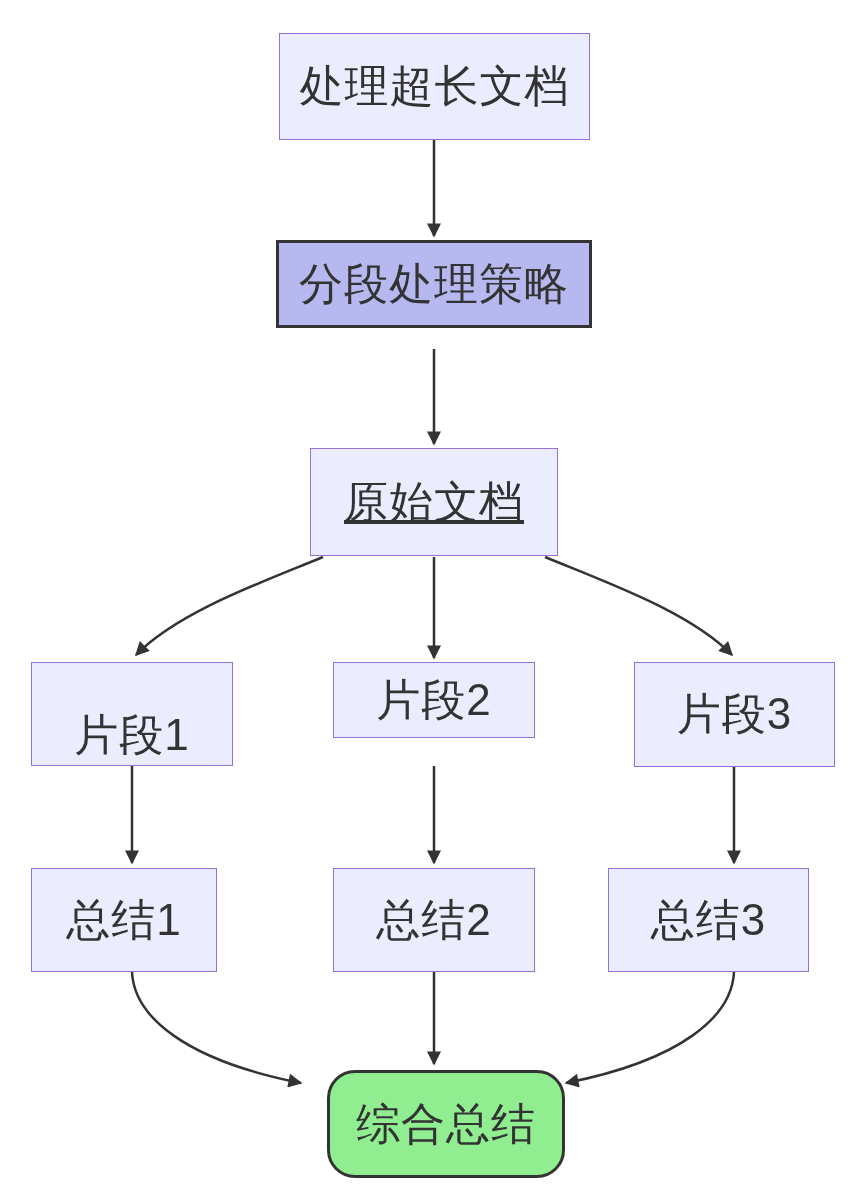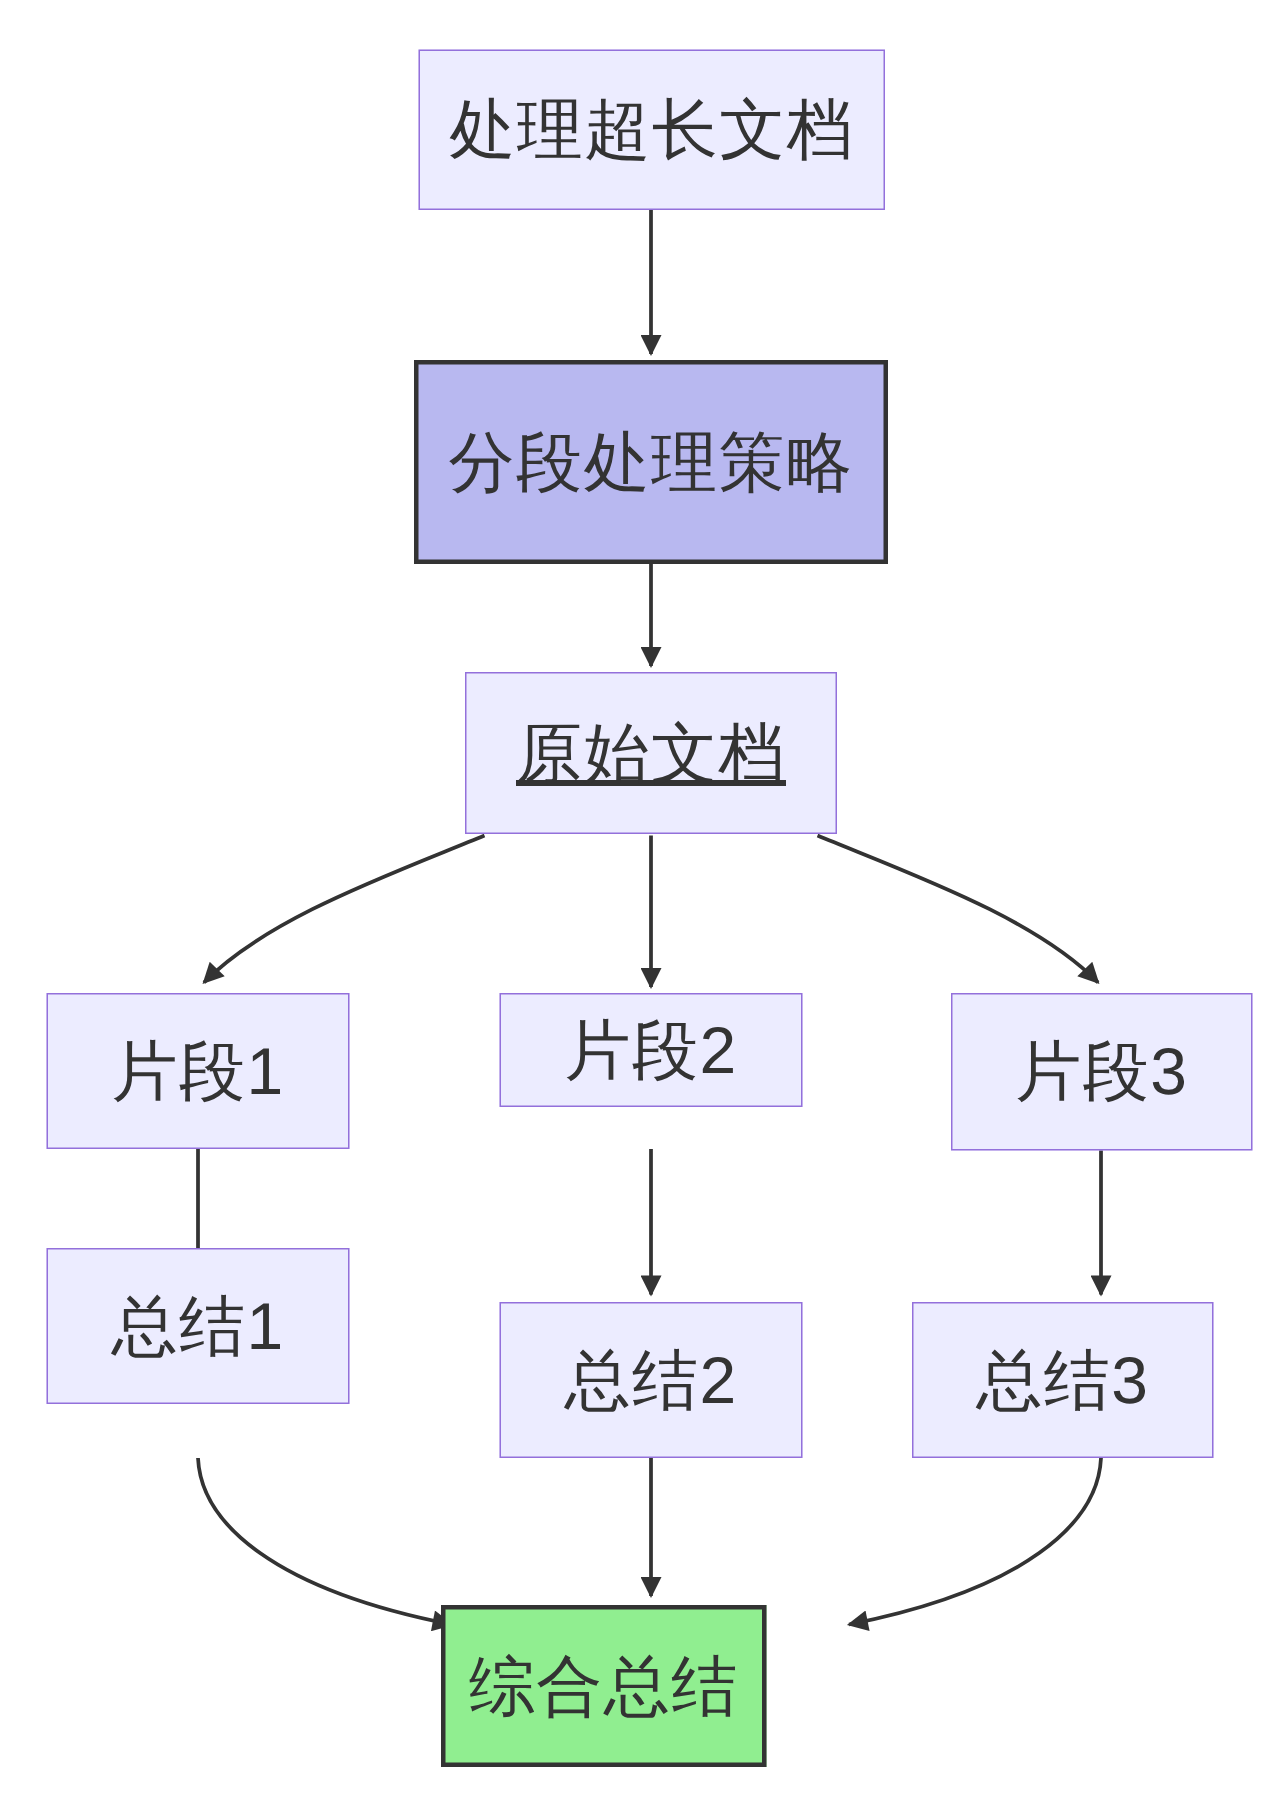--- a/index.html
+++ b/index.html
@@ -47,29 +47,29 @@
   .node-strategy {
     background: var(--strategy-fill, #B8B8F0);
     border: 3.5px solid var(--strategy-border, #333333);
   }
   .node-final {
     background: var(--final-fill, #90EE90);
     border: 3.5px solid var(--final-border, #333333);
   }
   
   .pos-doc       { left: 279px; top: 33px;   width: 311px; height: 107px; }
-  .pos-strategy  { left: 276px; top: 240px;  width: 316px; height: 136px; }
+  .pos-strategy  { left: 276px; top: 240px;  width: 316px; height: 88px; }
   .pos-original  { left: 310px; top: 448px;  width: 248px; height: 108px; text-decoration: underline; }
-  .pos-fragment1 { left: 31px;  top: 662px;  width: 202px; height: 104px; }
+  .pos-fragment1 { left: 31px;  top: 662px;  width: 202px; height: 104px; align-items: flex-end; }
   .pos-fragment2 { left: 333px; top: 662px;  width: 202px; height: 76px; }
   .pos-fragment3 { left: 634px; top: 662px;  width: 201px; height: 105px; }
-  .pos-summary1  { left: 31px;  top: 832px;  width: 202px; height: 104px; }
+  .pos-summary1  { left: 31px;  top: 868px;  width: 186px; height: 104px; }
   .pos-summary2  { left: 333px; top: 868px;  width: 202px; height: 104px; text-align: right; }
   .pos-summary3  { left: 608px; top: 868px;  width: 201px; height: 104px; }
-  .pos-final     { left: 294px; top: 1070px; width: 217px; height: 108px; }
+  .pos-final     { left: 327px; top: 1070px; width: 238px; height: 108px; border-radius: 28px; }
 </style>
 </head>
 <body>
 
 <div class="canvas">
 
   <svg class="edges-layer" width="852" height="1196" viewBox="0 0 852 1196" xmlns="http://www.w3.org/2000/svg">
     <defs>
       <marker id="arrow" viewBox="0 0 10 10" refX="9" refY="5" markerUnits="userSpaceOnUse" markerWidth="18" markerHeight="14" orient="auto-start-reverse">
         <path d="M0,0 L10,5 L0,10 Z" class="arrowhead"></path>

